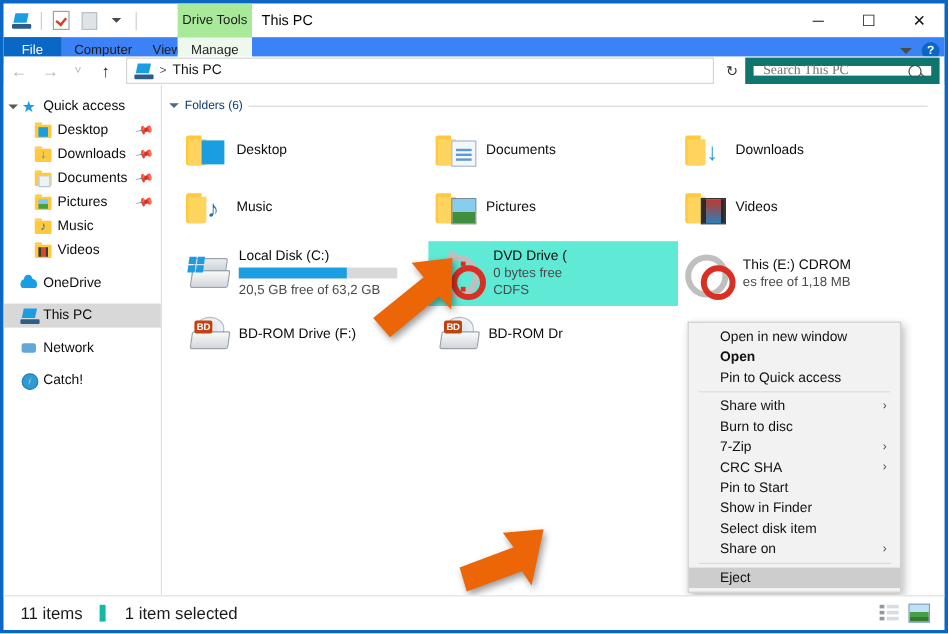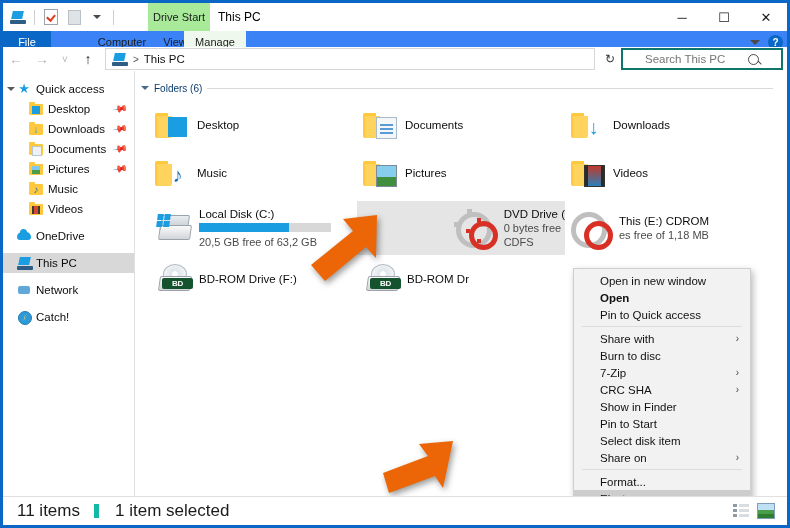--- a/index.html
+++ b/index.html
@@ -139,21 +139,21 @@
     background: #0a67c6;
     color: #fff;
     font-size: 11px;
     display: flex; align-items: center; justify-content: center;
   }
   .rtab {
     position: absolute; top: 0;
     height: 22px;
     font-size: 11px;
     color: #1c1c1c;
-    display: flex; align-items: center; justify-content: center; margin-left: 36px;
+    display: flex; align-items: center; justify-content: center;
   }
   #tab-computer { left: 52px; width: 62px; }
   #tab-view     { left: 118px; width: 36px; }
   #tab-manage   { left: 145px; width: 62px; background: #eef8ec; }
   #ribbon-right {
     position: absolute;
     right: 4px; top: 0;
     height: 22px;
     display: flex; align-items: center; gap: 8px;
   }
@@ -207,28 +207,29 @@
   }
   #addr-sep { color: #555; font-size: 10px; }
   #refresh-btn {
     width: 22px; height: 22px;
     display: flex; align-items: center; justify-content: center;
     font-size: 12px; color: #333;
   }
   #searchbox {
     width: 162px; height: 22px;
     margin-right: 4px;
-    border: 2px solid #0f766e;
+    border: 7px solid #0f766e;
     background: #fff;
     display: flex; align-items: center;
     justify-content: space-between;
-    padding: 0 22px;
+    padding: 0 8px;
     font-size: 11.5px;
     color: #767676;
     box-sizing: border-box;
+    font-family: Liberation Serif, serif;
   }
   .mag {
     width: 9px; height: 9px;
     border: 1.4px solid #4a4a4a;
     border-radius: 50%;
     position: relative;
     display:inline-block;
   }
   .mag::after {
     content: "";
@@ -395,21 +396,21 @@
   .tile {
     width: 208px;
     height: 48px;
     display: flex;
     align-items: center;
     gap: 8px;
     padding-left: 6px;
     box-sizing: border-box;
     position: relative;
   }
-  .tile.selected { background: #e5e5e5; justify-content: flex-end; }
+  .tile.selected { background: #5eead4; }
   .tile-label {
     font-size: 11.5px;
     color: #0c0c0c;
     line-height: 14px;
   }
   .tile-sub {
     font-size: 11px;
     color: #4a4a4a;
     line-height: 14px;
   }
@@ -501,23 +502,23 @@
     width: 13px; height: 13px;
     background:
       linear-gradient(#1b9de2,#1b9de2) 0 0/6px 6px no-repeat,
       linear-gradient(#1b9de2,#1b9de2) 7px 0/6px 6px no-repeat,
       linear-gradient(#1b9de2,#1b9de2) 0 7px/6px 6px no-repeat,
       linear-gradient(#1b9de2,#1b9de2) 7px 7px/6px 6px no-repeat;
     transform: skewX(-8deg);
   }
   .hdd .bdbadge {
     position: absolute;
-    left: 7px; bottom: 5px;
-    width: 31px; height: 11px;
-    background: #14532d;
+    left: 7px; bottom: 16px;
+    width: 15px; height: 11px;
+    background: #c2410c;
     border-radius: 2px;
     color: #fff;
     font-size: 8px;
     font-weight: bold;
     display: flex; align-items: center; justify-content: center;
     letter-spacing: -0.3px;
   }
   .hdd .disc {
     position: absolute;
     left: 8px; top: 0px;
@@ -612,21 +613,21 @@
 
   
   #statusbar {
     position: absolute;
     left: 0; right: 0; bottom: 0;
     height: 28px;
     background: #ffffff;
     border-top: 1px solid #e0e0e0;
     display: flex;
     align-items: center;
-    font-size: 17px;
+    font-size: 14px;
     color: #1b1b1b;
     z-index: 70;
   }
   #status-items { padding-left: 14px; }
   #status-sel {
     padding-left: 16px;
     border-left: 5px solid #14b8a6;
     margin-left: 14px;
     height: 14px;
     display: flex; align-items: center;
@@ -675,21 +676,21 @@
       <div class="qat-ico">
         <div class="newfold-glyph"></div>
       </div>
       <div class="qat-ico">
         <div class="caret-glyph"></div>
       </div>
       <div class="qat-sep"></div>
     </div>
 
     <div id="drivetools-tab">
-      <span>Drive Start</span>
+      <span>Drive Tools</span>
     </div>
 
     <div id="win-title">This PC</div>
 
     <div id="wincontrols">
       <div class="winbtn">
         <span>─</span>
       </div>
       <div class="winbtn">
         <span>☐</span>
@@ -1023,36 +1024,33 @@
           </div>
           <div class="mi">
             <span>7-Zip</span>
             <span class="submenu-arrow">›</span>
           </div>
           <div class="mi">
             <span>CRC SHA</span>
             <span class="submenu-arrow">›</span>
           </div>
           <div class="mi">
+            <span>Pin to Start</span>
+          </div>
+          <div class="mi">
             <span>Show in Finder</span>
-          </div>
-          <div class="mi">
-            <span>Pin to Start</span>
           </div>
           <div class="mi">
             <span>Select disk item</span>
           </div>
           <div class="mi">
             <span>Share on</span>
             <span class="submenu-arrow">›</span>
           </div>
           <div class="mi-sep"></div>
-          <div class="mi">
-            <span>Format...</span>
-          </div>
           <div class="mi highlight">
             <span>Eject</span>
           </div>
         </div>
 
       <svg class="arrow" style="left:168px; top:140px;" width="80" height="78" viewBox="0 0 80 78">
         <polygon points="74,4 40,8 50,20 8,54 22,70 63,36 73,47" fill="#ec6608"></polygon>
       </svg>
 
       <svg class="arrow" style="left:238px; top:368px;" width="86" height="62" viewBox="0 0 86 62">

